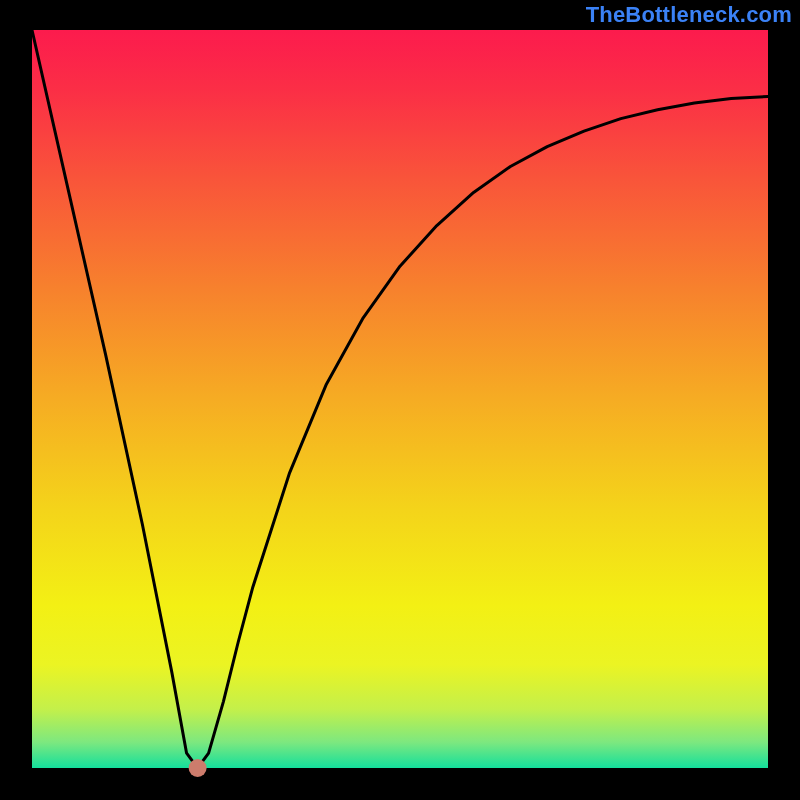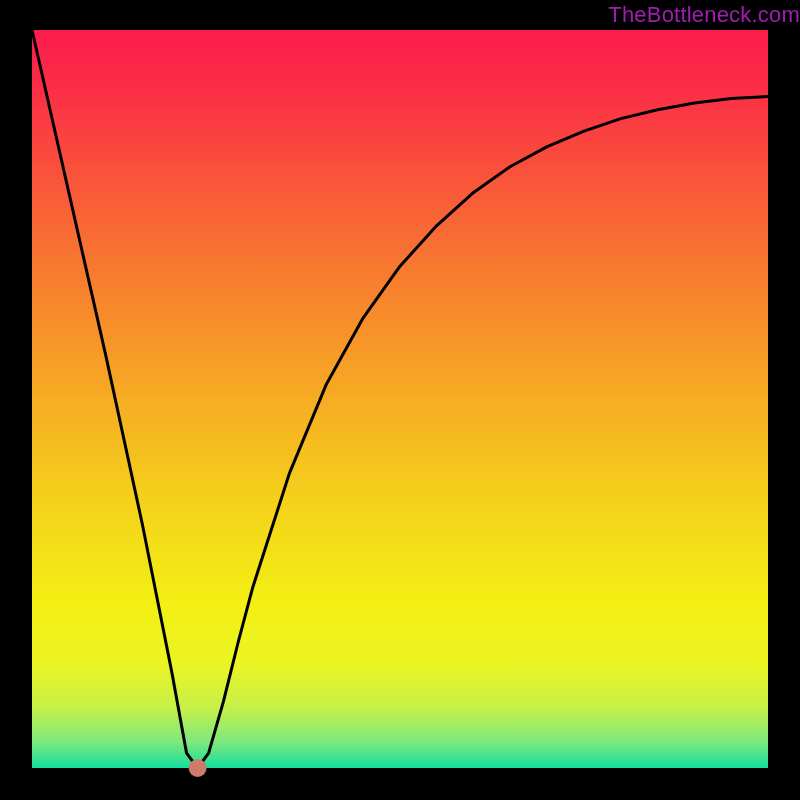--- a/index.html
+++ b/index.html
@@ -12,24 +12,24 @@
     font-family: Arial, Helvetica, sans-serif;
   }
   .stage {
     position: relative;
     width: 800px;
     height: 800px;
   }
   .watermark {
     position: absolute;
     top: 2px;
-    right: 0;
+    right: 8px;
     font-size: 22px;
-    font-weight: 400;
-    color: #a21caf;
+    font-weight: 700;
+    color: #3b82f6;
     letter-spacing: 0.2px;
     z-index: 10;
   }
   svg {
     position: absolute;
     top: 0;
     left: 0;
   }
 </style>
 </head>

